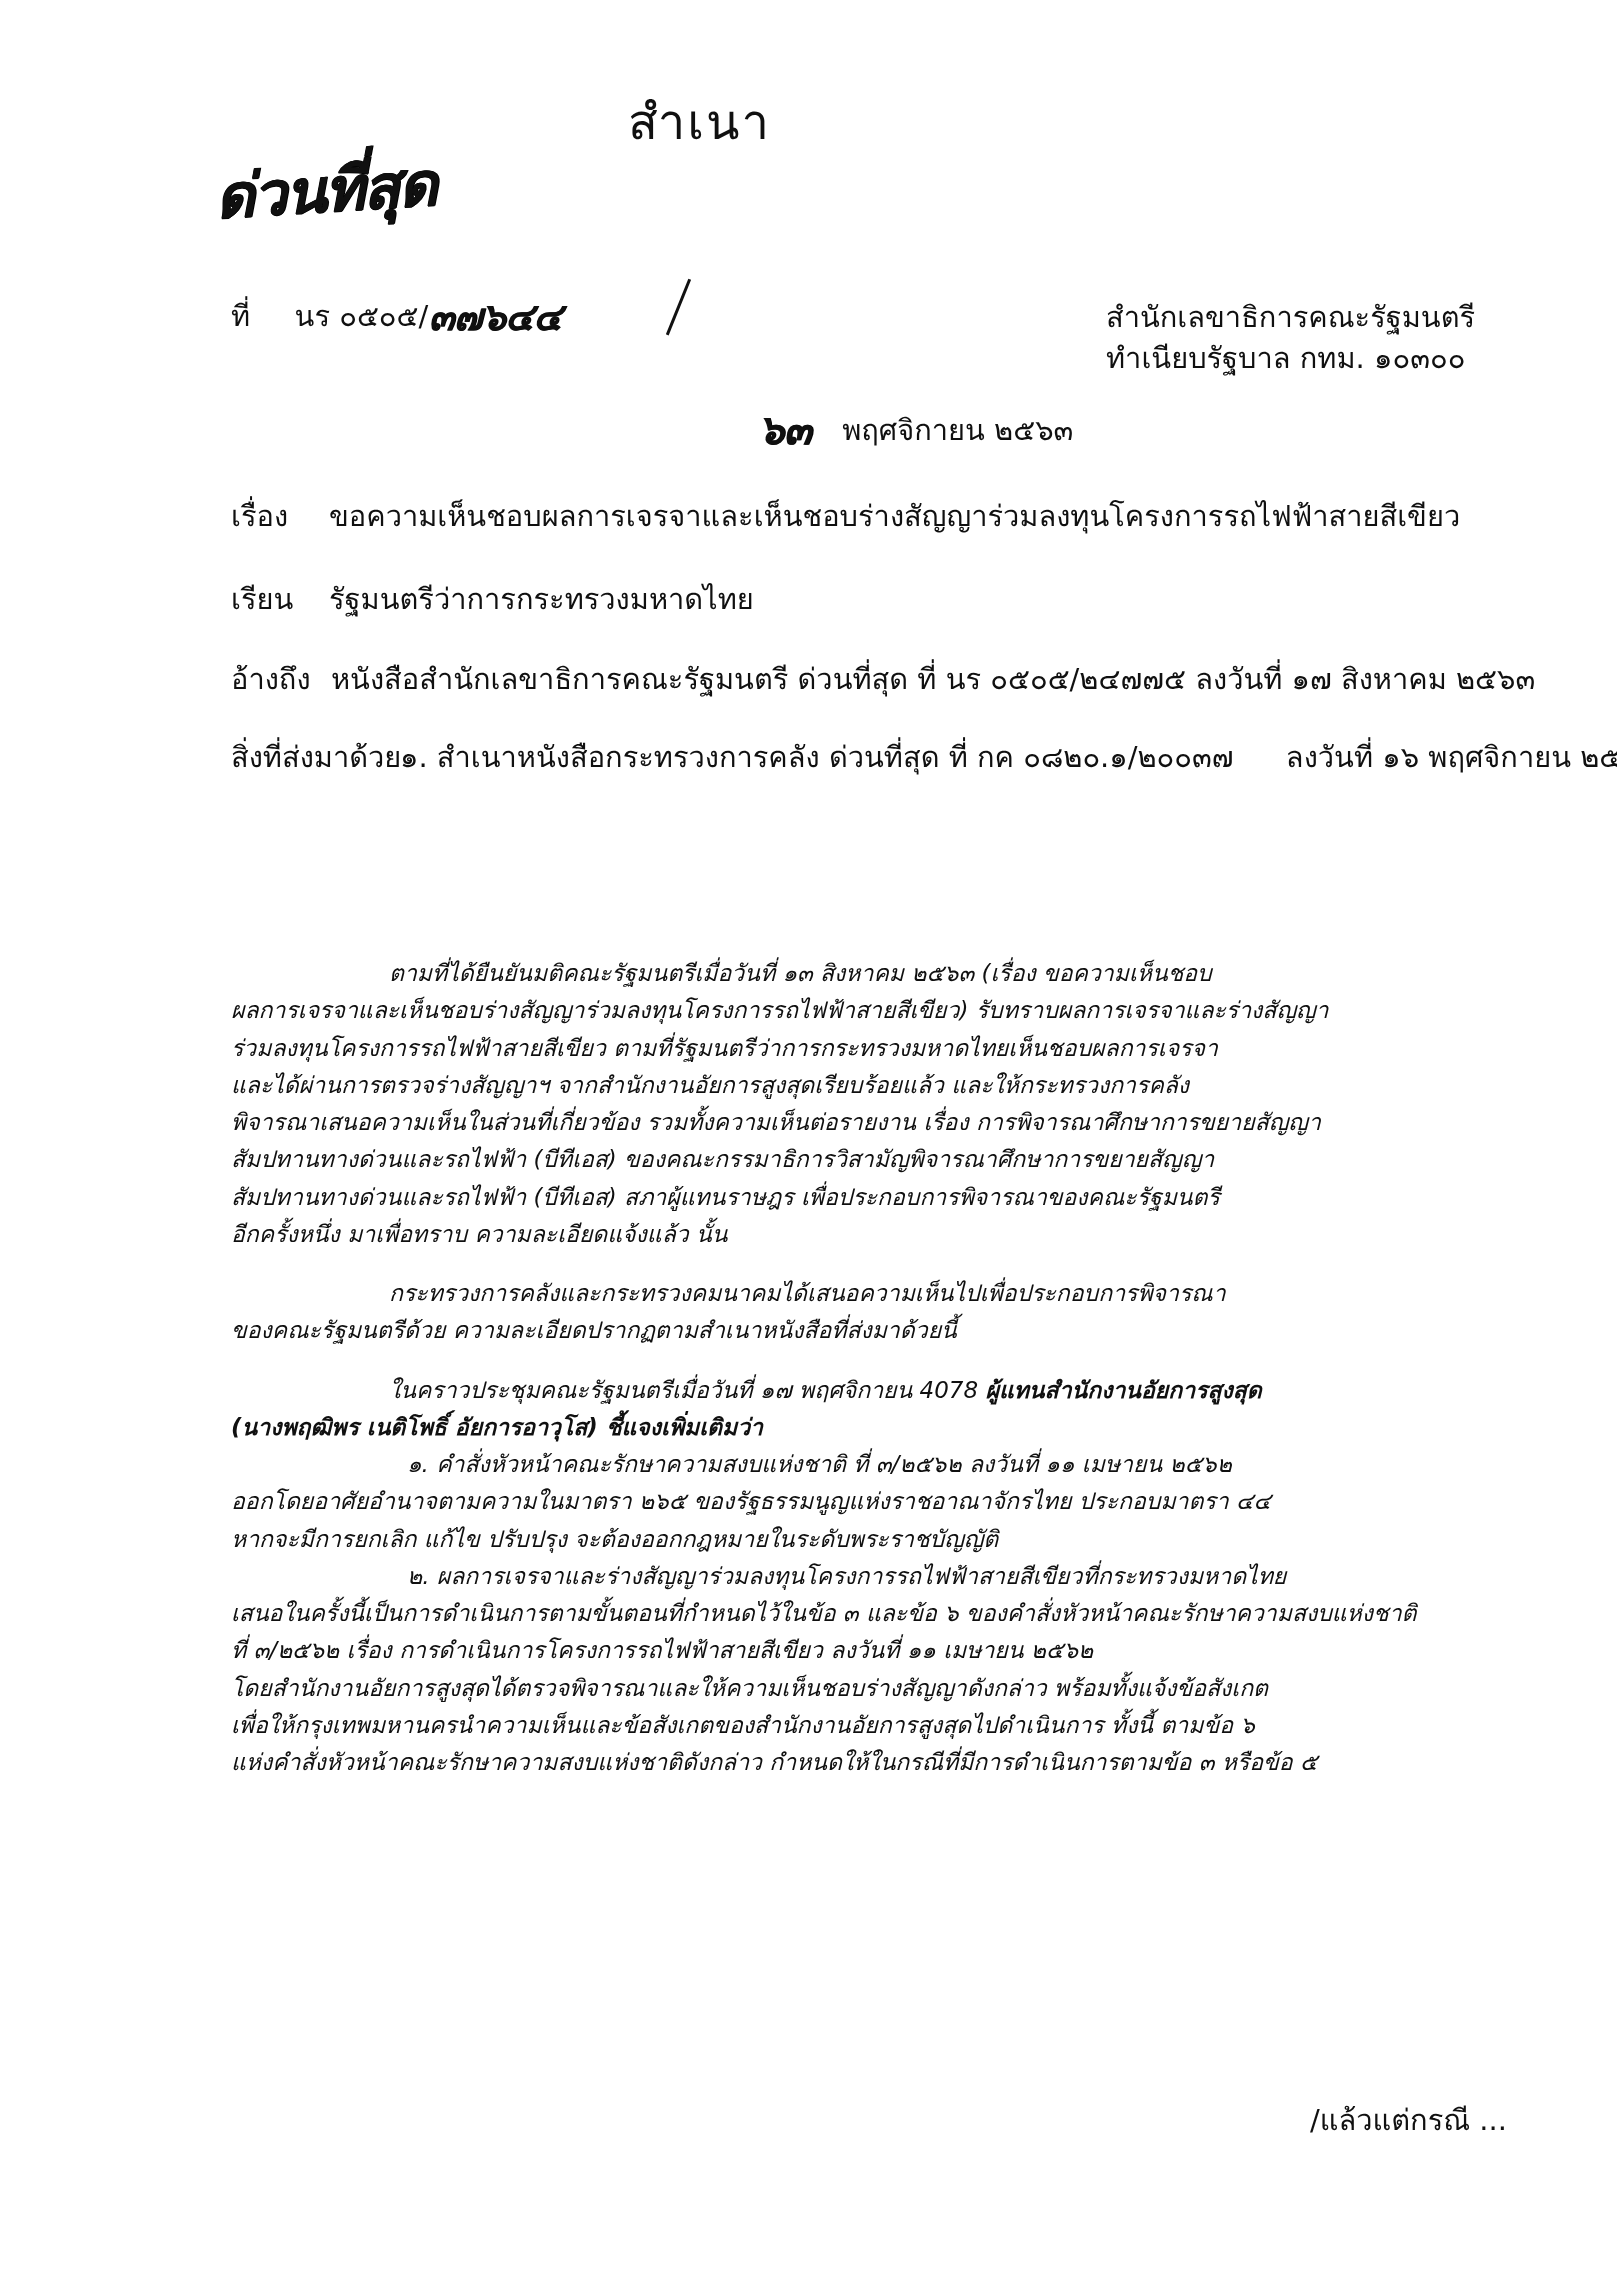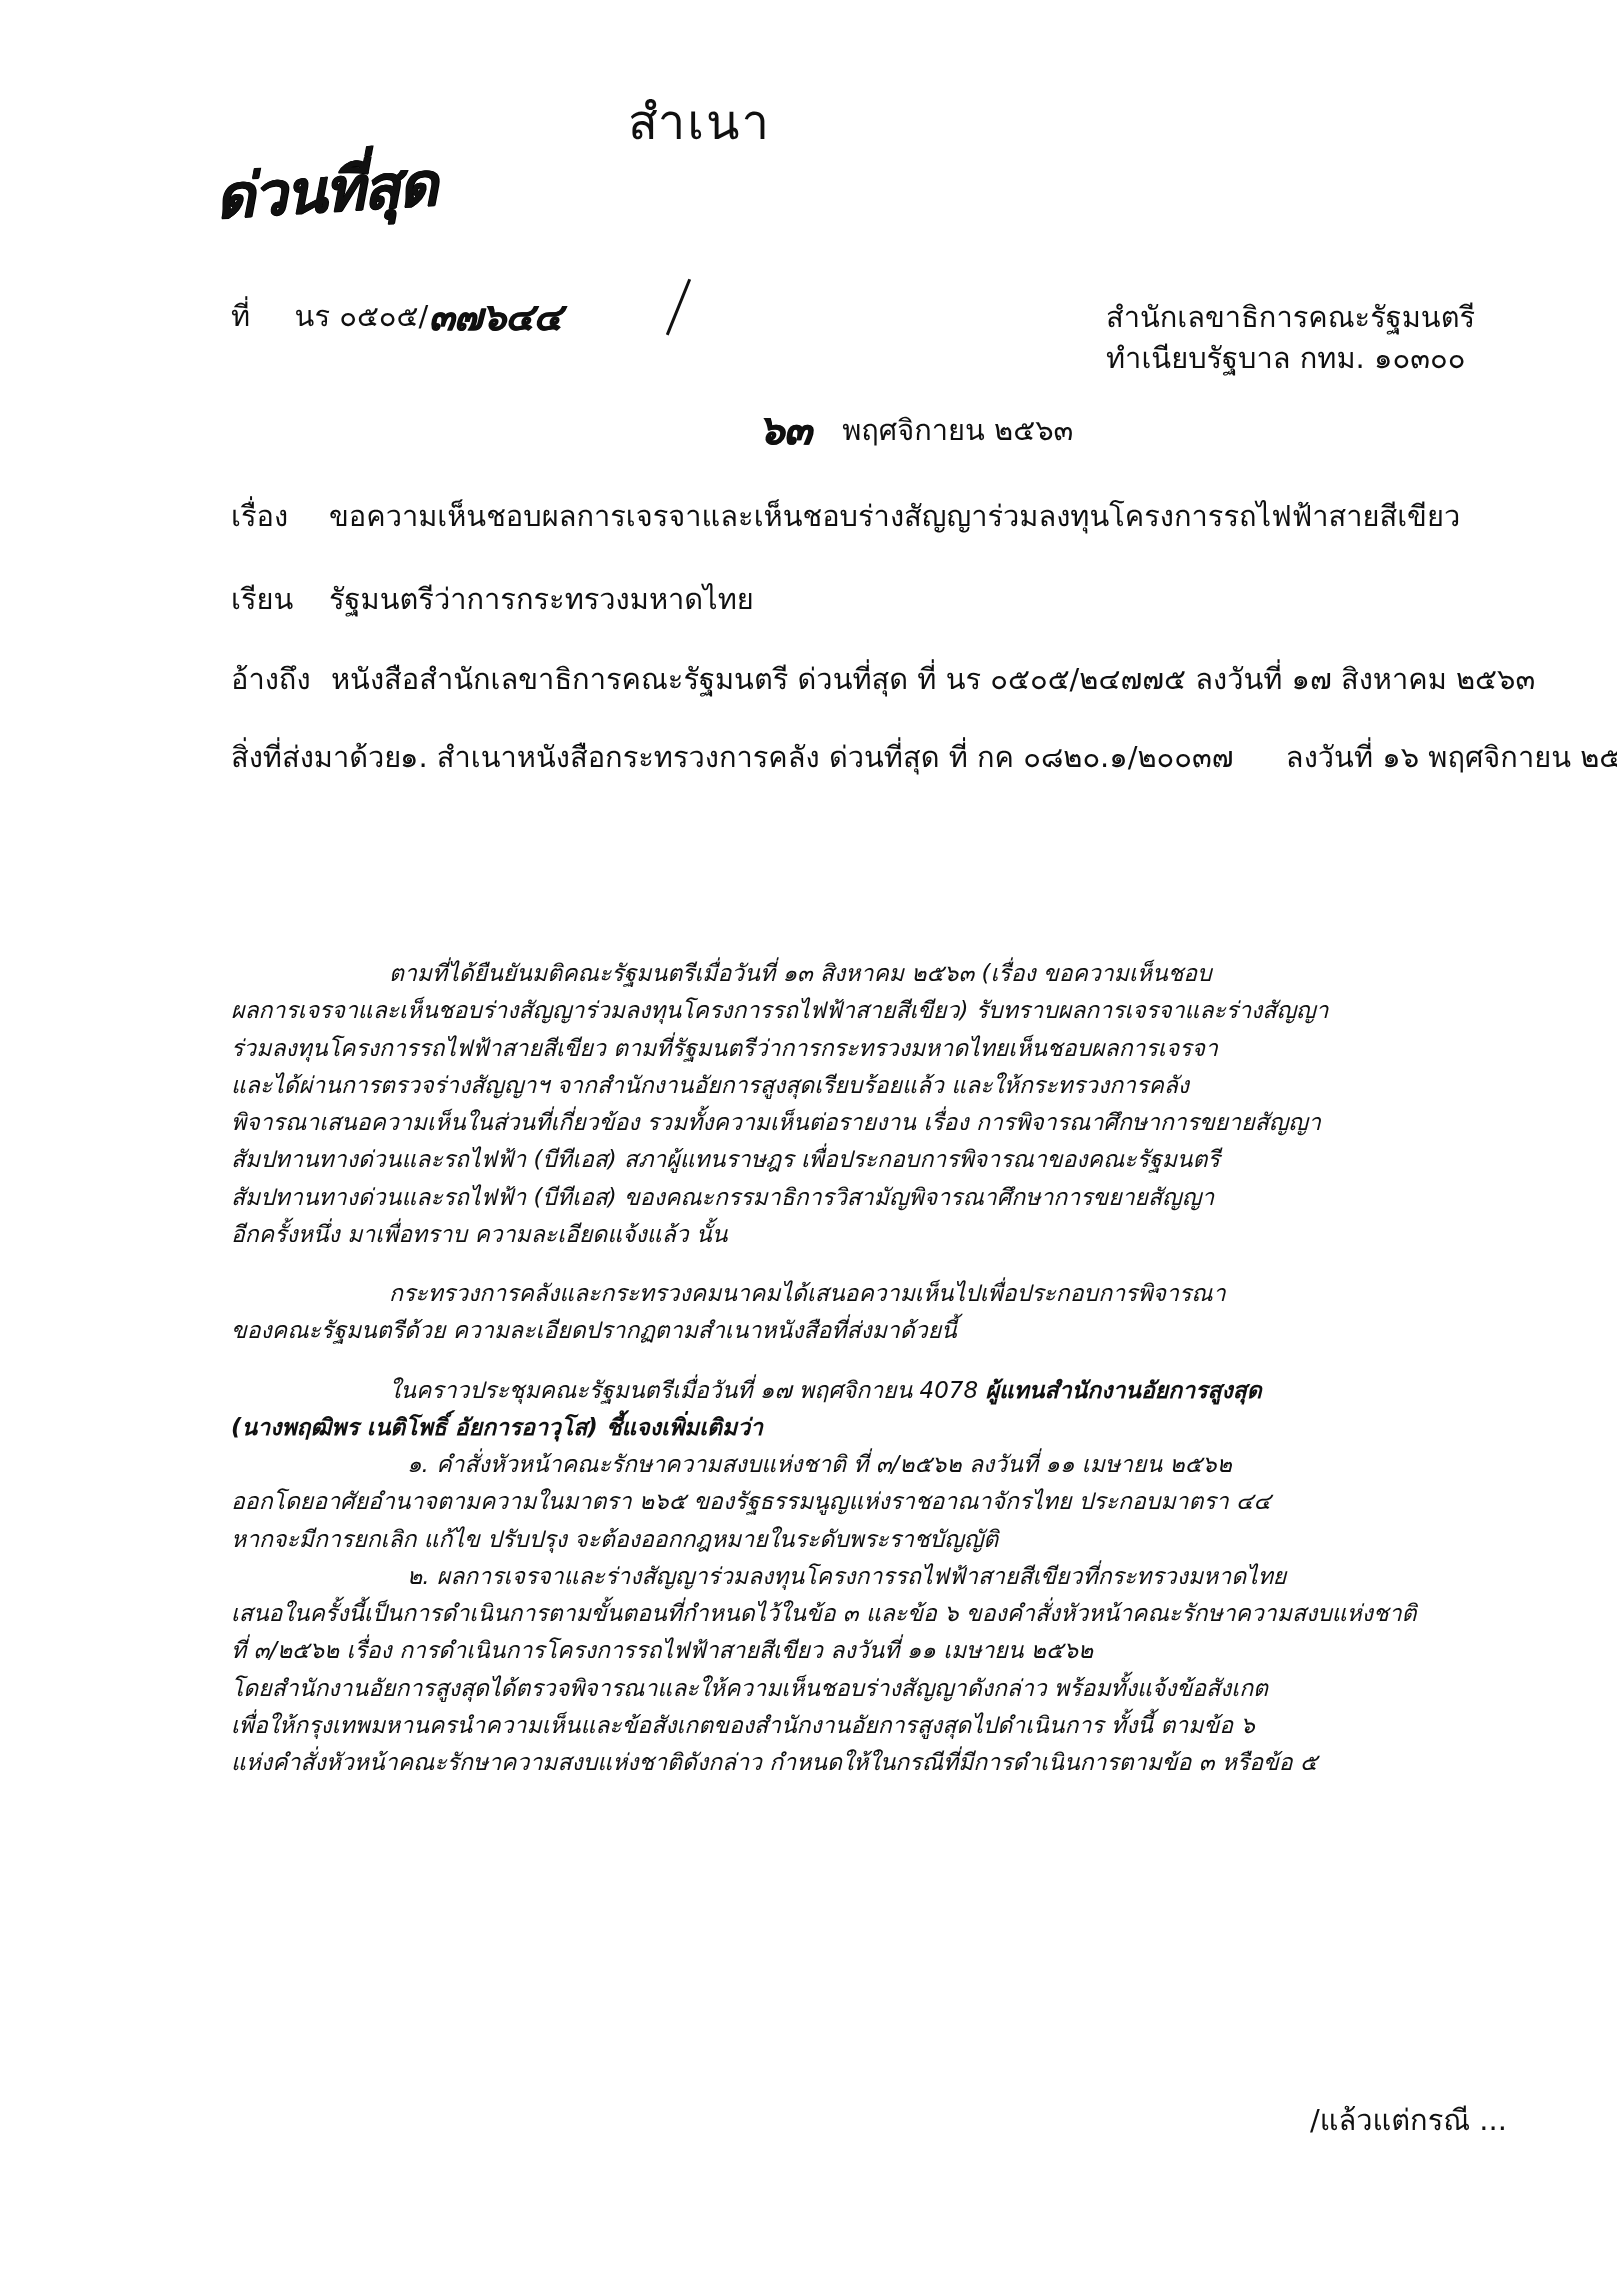--- a/index.html
+++ b/index.html
@@ -208,22 +208,22 @@
   </div>
 
   <div class="body">
 
     <p class="para">
       <span class="ln"><span class="indent"></span><span>ตามที่ได้ยืนยันมติคณะรัฐมนตรีเมื่อวันที่ ๑๓ สิงหาคม ๒๕๖๓ (เรื่อง ขอความเห็นชอบ</span></span>
       <span class="ln">ผลการเจรจาและเห็นชอบร่างสัญญาร่วมลงทุนโครงการรถไฟฟ้าสายสีเขียว) รับทราบผลการเจรจาและร่างสัญญา</span>
       <span class="ln">ร่วมลงทุนโครงการรถไฟฟ้าสายสีเขียว ตามที่รัฐมนตรีว่าการกระทรวงมหาดไทยเห็นชอบผลการเจรจา</span>
       <span class="ln">และได้ผ่านการตรวจร่างสัญญาฯ จากสำนักงานอัยการสูงสุดเรียบร้อยแล้ว และให้กระทรวงการคลัง</span>
       <span class="ln">พิจารณาเสนอความเห็นในส่วนที่เกี่ยวข้อง รวมทั้งความเห็นต่อรายงาน เรื่อง การพิจารณาศึกษาการขยายสัญญา</span>
+      <span class="ln">สัมปทานทางด่วนและรถไฟฟ้า (บีทีเอส) ของคณะกรรมาธิการวิสามัญพิจารณาศึกษาการขยายสัญญา</span>
       <span class="ln">สัมปทานทางด่วนและรถไฟฟ้า (บีทีเอส) สภาผู้แทนราษฎร เพื่อประกอบการพิจารณาของคณะรัฐมนตรี</span>
-      <span class="ln">สัมปทานทางด่วนและรถไฟฟ้า (บีทีเอส) ของคณะกรรมาธิการวิสามัญพิจารณาศึกษาการขยายสัญญา</span>
       <span class="ln">อีกครั้งหนึ่ง มาเพื่อทราบ ความละเอียดแจ้งแล้ว นั้น</span>
     </p>
 
     <p class="para">
       <span class="ln"><span class="indent"></span><span>กระทรวงการคลังและกระทรวงคมนาคมได้เสนอความเห็นไปเพื่อประกอบการพิจารณา</span></span>
       <span class="ln">ของคณะรัฐมนตรีด้วย ความละเอียดปรากฏตามสำเนาหนังสือที่ส่งมาด้วยนี้</span>
     </p>
 
     <p class="para tight">
       <span class="ln"><span class="indent"></span><span>ในคราวประชุมคณะรัฐมนตรีเมื่อวันที่ ๑๗ พฤศจิกายน 4078 </span><span class="b">ผู้แทนสำนักงานอัยการสูงสุด</span></span>

